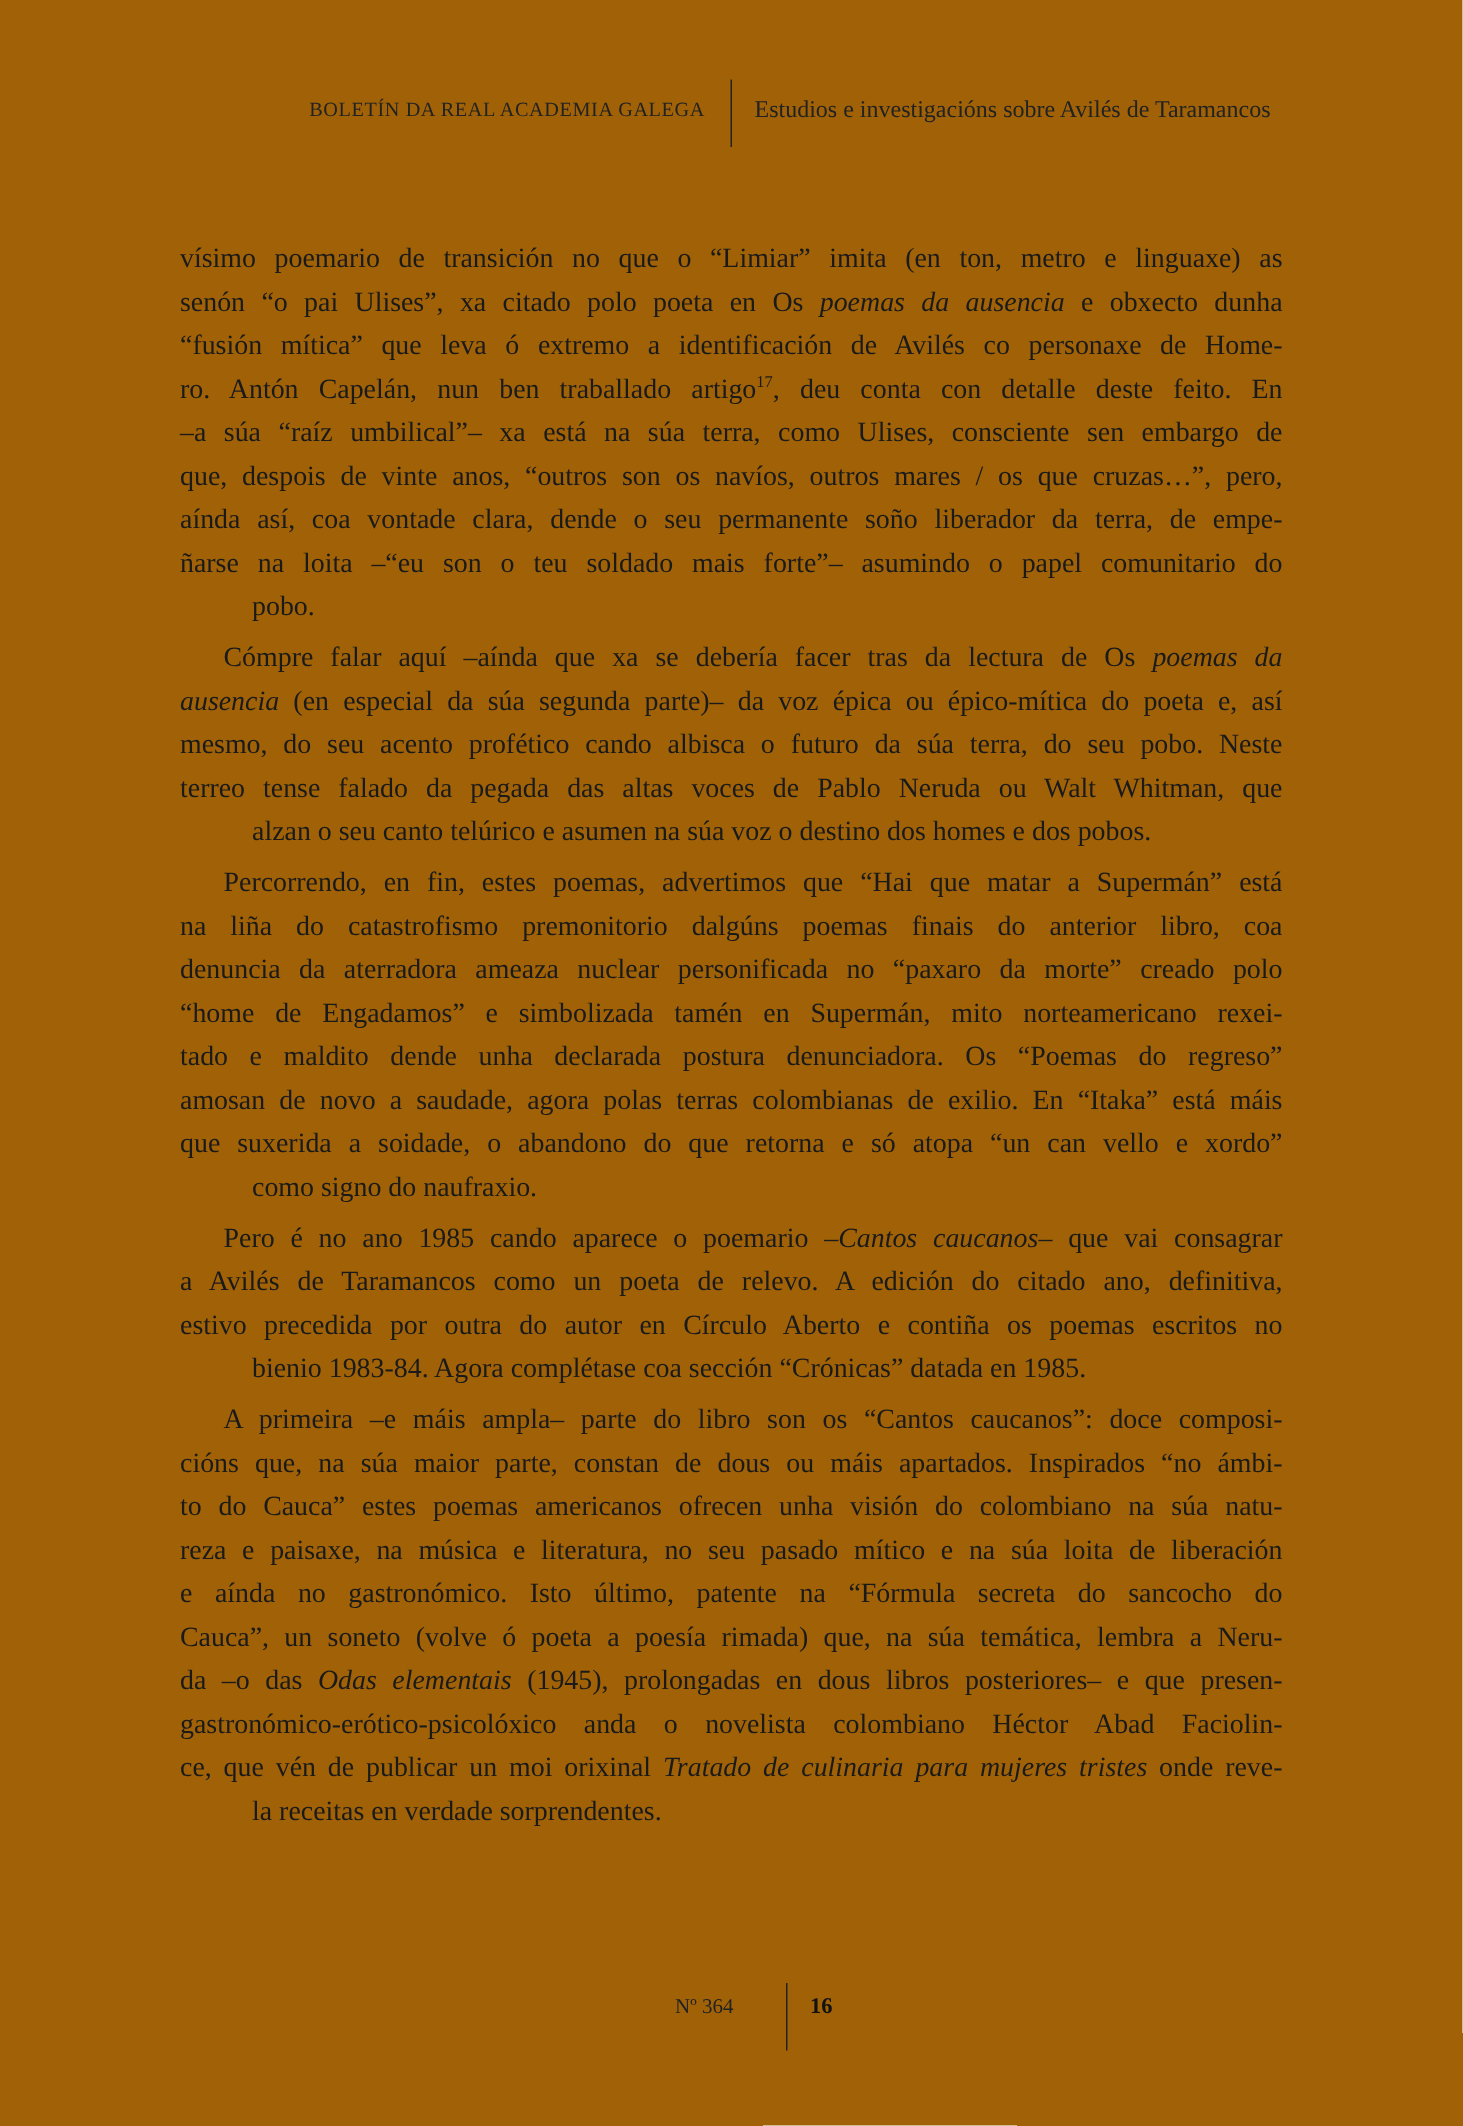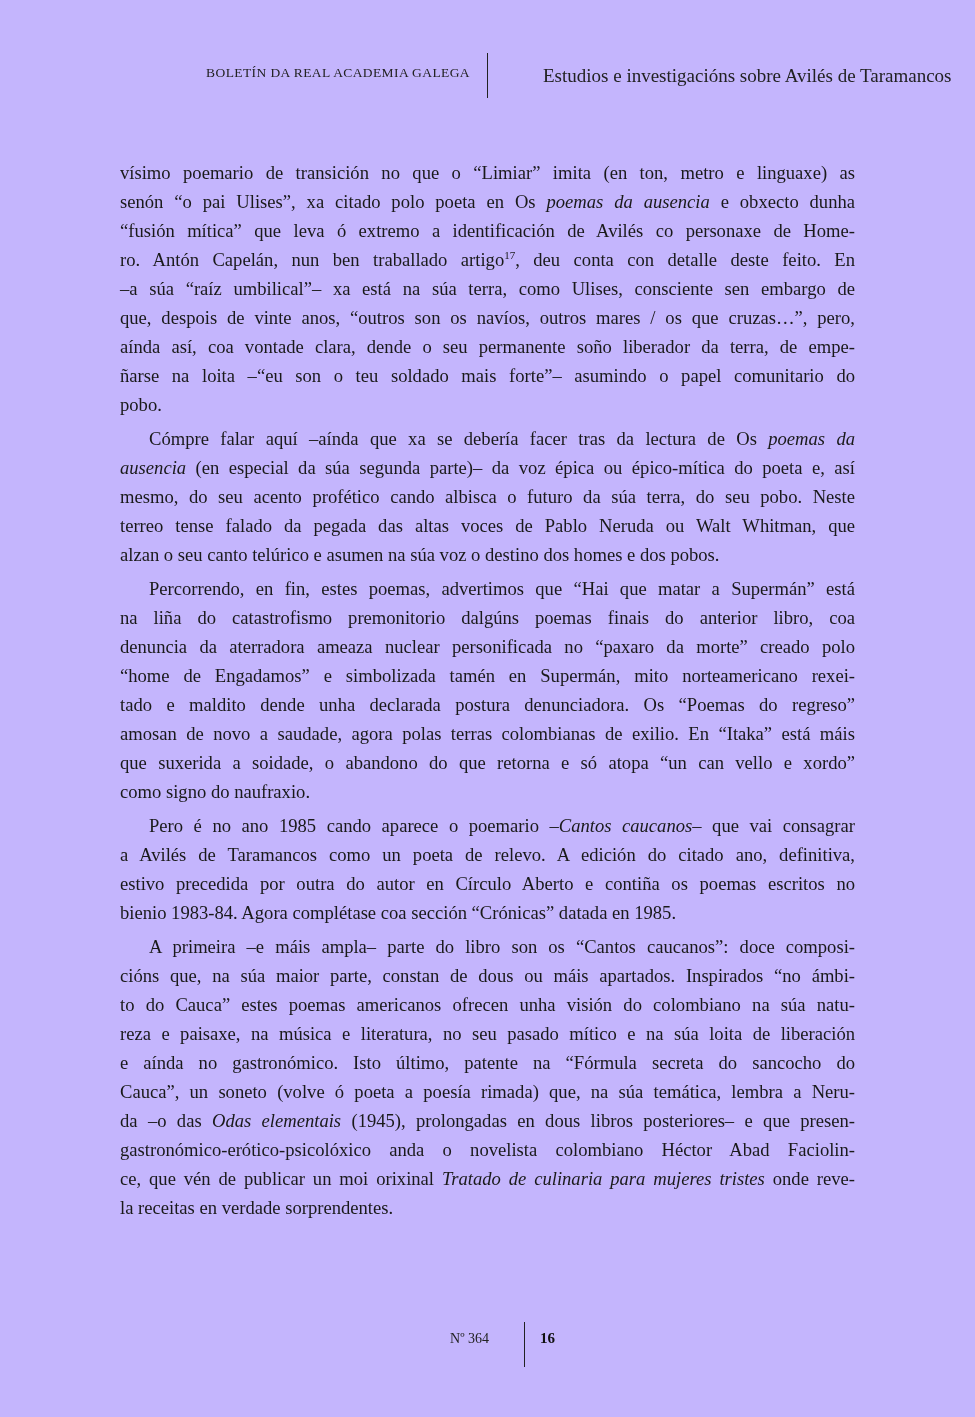--- a/index.html
+++ b/index.html
@@ -1,26 +1,26 @@
 <!DOCTYPE html>
 <html><head>
 <meta charset="utf-8">
 <style>
   html, body { margin: 0; padding: 0; background: #ffffff; }
   body { width: 975px; height: 1417px; position: relative; overflow: hidden; }
-  .page { position: absolute; left: 0; top: 0; width: 975px; height: 1417px; background: #c4b5fd; color: #1a1a1a; font-family: "Liberation Serif", "DejaVu Serif", serif; }
+  .page { position: absolute; left: 0; top: 0; width: 975px; height: 1417px; background: #a16207; color: #1a1a1a; font-family: "Liberation Serif", "DejaVu Serif", serif; }
 
   .running-header { position: absolute; top: 53px; left: 0; width: 975px; height: 45px; }
   .rh-left { position: absolute; right: 505px; top: 12px; font-size: 13.5px; letter-spacing: 0.4px; white-space: nowrap; color: #222; }
   .rh-divider { position: absolute; left: 487px; top: 0; width: 1px; height: 45px; background: #222; }
-  .rh-right { position: absolute; left: 503px; top: 12px; font-size: 19px; white-space: nowrap; color: #222; margin-left: 40px; }
+  .rh-right { position: absolute; left: 503px; top: 12px; font-size: 16px; white-space: nowrap; color: #222; }
 
   .body-text { position: absolute; left: 120px; top: 158px; width: 735px; }
   .line { display: block; height: 29px; line-height: 29px; font-size: 18.6px; white-space: nowrap; text-align: justify; text-align-last: justify; }
-  .line.last { text-align-last: left; }
+  .line.last { text-align-last: left; margin-left: 48px; }
   .line.indent { padding-left: 29px; }
   .para-gap { height: 5px; }
   em { font-style: italic; font-family: Liberation Serif, serif; }
   sup { font-size: 11px; line-height: 0; vertical-align: 7px; }
 
   .running-footer { position: absolute; top: 1322px; left: 0; width: 957px; height: 45px; margin-left: 37px; }
   .rf-left { position: absolute; right: 505px; top: 9px; font-size: 14px; color: #222; white-space: nowrap; }
   .rf-divider { position: absolute; left: 487px; top: 0; width: 1px; height: 45px; background: #222; }
   .rf-right { position: absolute; left: 503px; top: 8px; font-size: 15px; font-weight: bold; color: #111; }
 </style>

